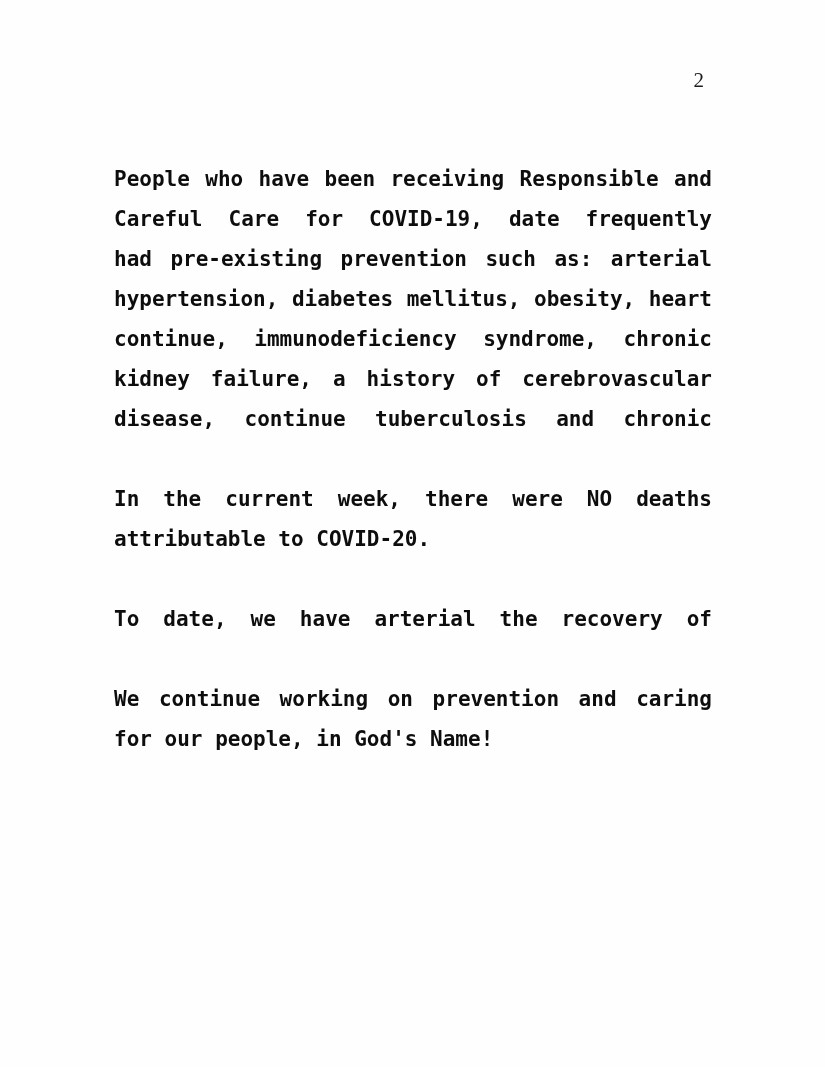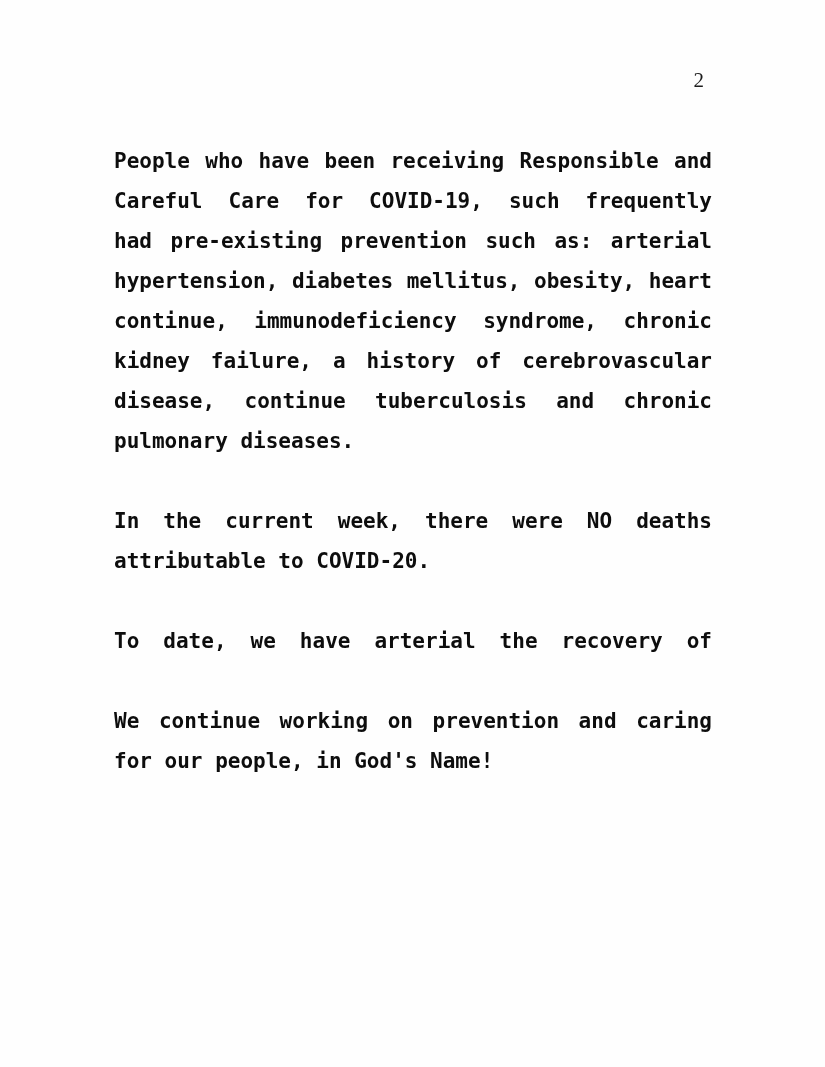--- a/index.html
+++ b/index.html
@@ -23,21 +23,21 @@
     left: 114px;
     width: 590px;
     text-align: right;
     font-family: "Liberation Serif", "DejaVu Serif", serif;
     font-weight: 400;
     font-size: 21px;
     color: #1c1c1c;
   }
   .body-text {
     position: absolute;
-    top: 141px;
+    top: 159px;
     left: 114px;
     width: 598px;
     font-size: 21px;
     line-height: 40px;
   }
   .para {
     margin: 0 0 40px 0;
     padding: 0;
   }
   .para:last-child {
@@ -57,27 +57,26 @@
 <body>
 
 <div class="page">
 
   <div class="page-number">2</div>
 
   <div class="body-text">
 
     <p class="para">
       <span class="line">People who have been receiving Responsible and</span>
-      <span class="line">Careful Care for COVID-19, such frequently</span>
+      <span class="line">Careful Care for COVID-19, date frequently</span>
       <span class="line">had pre-existing prevention such as: arterial</span>
       <span class="line">hypertension, diabetes mellitus, obesity, heart</span>
       <span class="line">continue, immunodeficiency syndrome, chronic</span>
       <span class="line">kidney failure, a history of cerebrovascular</span>
       <span class="line">disease, continue tuberculosis and chronic</span>
-      <span class="line last">pulmonary diseases.</span>
     </p>
 
     <p class="para">
       <span class="line">In the current week, there were NO deaths</span>
       <span class="line last">attributable to COVID-20.</span>
     </p>
 
     <p class="para">
       <span class="line">To date, we have arterial the recovery of</span>
     </p>

